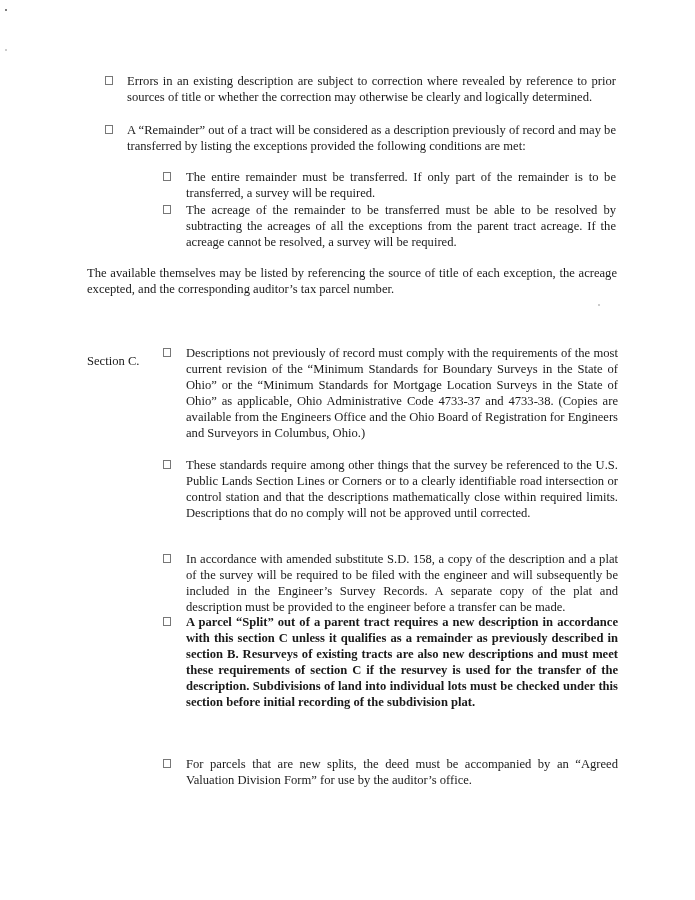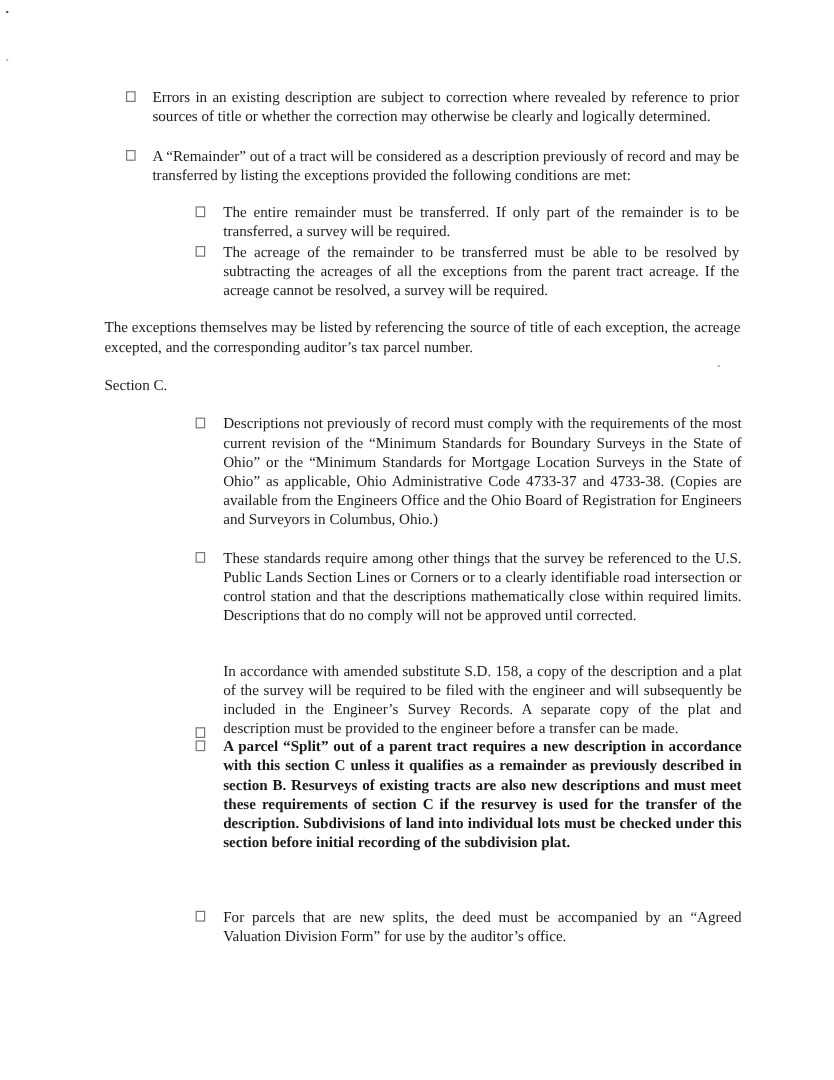--- a/index.html
+++ b/index.html
@@ -50,21 +50,21 @@
       left: 87px;
       width: 530px;
       text-align: justify;
     }
     .section-heading {
       position: absolute;
       left: 87px;
       top: 313px;
       display: flex;
     }
-    .section-label { width: 80px; }
+    .section-label { width: 80px; margin-top: 40px; }
     .dot {
       position: absolute;
       width: 2px; height: 2px;
       background: #999;
       border-radius: 1px;
     }
   </style>
 </head>
 <body>
 
@@ -87,37 +87,37 @@
   <div class="bullet-row lvl2" style="top:202px;">
     <span class="box"></span>
     <span class="btext">The acreage of the remainder to be transferred must be able to be resolved by subtracting the acreages of all the exceptions from the parent tract acreage.  If the acreage cannot be resolved, a survey will be required.</span>
   </div>
 
   <div class="bullet-row lvl2" style="top:169px;">
     <span class="box"></span>
     <span class="btext">The entire remainder must be transferred.  If only part of the remainder is to be transferred, a survey will be required.</span>
   </div>
 
-  <div class="para" style="top:265px;">The exceptions themselves may be listed by referencing the source of title of each exception, the acreage excepted, and the corresponding auditor’s tax parcel number.</div>
+  <div class="para" style="top:265px;">The available themselves may be listed by referencing the source of title of each exception, the acreage excepted, and the corresponding auditor’s tax parcel number.</div>
 
   <div class="section-heading">
     <span class="section-label">Section C.</span>
   </div>
 
   <div class="bullet-row lvl3" style="top:345px;">
     <span class="box"></span>
     <span class="btext">Descriptions not previously of record must comply with the requirements of the most current revision of the “Minimum Standards for Boundary Surveys in the State of Ohio” or the “Minimum Standards for Mortgage Location Surveys in the State of Ohio” as applicable, Ohio Administrative Code 4733-37 and 4733-38. (Copies are available from the Engineers Office and the Ohio Board of Registration for Engineers and Surveyors in Columbus, Ohio.)</span>
   </div>
 
   <div class="bullet-row lvl3" style="top:457px;font-family:Liberation Serif, serif;">
     <span class="box"></span>
     <span class="btext">These standards require among other things that the survey be referenced to the U.S. Public Lands Section Lines or Corners or to a clearly identifiable road intersection or control station and that the descriptions mathematically close within required limits.  Descriptions that do no comply will not be approved until corrected.</span>
   </div>
 
-  <div class="bullet-row lvl3" style="top:551px;align-items:flex-end;">
+  <div class="bullet-row lvl3" style="top:551px;">
     <span class="box"></span>
     <span class="btext">In accordance with amended substitute S.D. 158, a copy of the description and a plat of the survey will be required to be filed with the engineer and will subsequently be included in the Engineer’s Survey Records.  A separate copy of the plat and description must be provided to the engineer before a transfer can be made.</span>
   </div>
 
   <div class="bullet-row lvl3" style="top:614px;font-weight:bold;">
     <span class="box"></span>
     <span class="btext">A parcel “Split” out of a parent tract requires a new description in accordance with this section C unless it qualifies as a remainder as previously described in section B.  Resurveys of existing tracts are also new descriptions and must meet these requirements of section C if the resurvey is used for the transfer of the description.  Subdivisions of land into individual lots must be checked under this section before initial recording of the subdivision plat.</span>
   </div>
 
   <div class="bullet-row lvl3" style="top:756px;">

